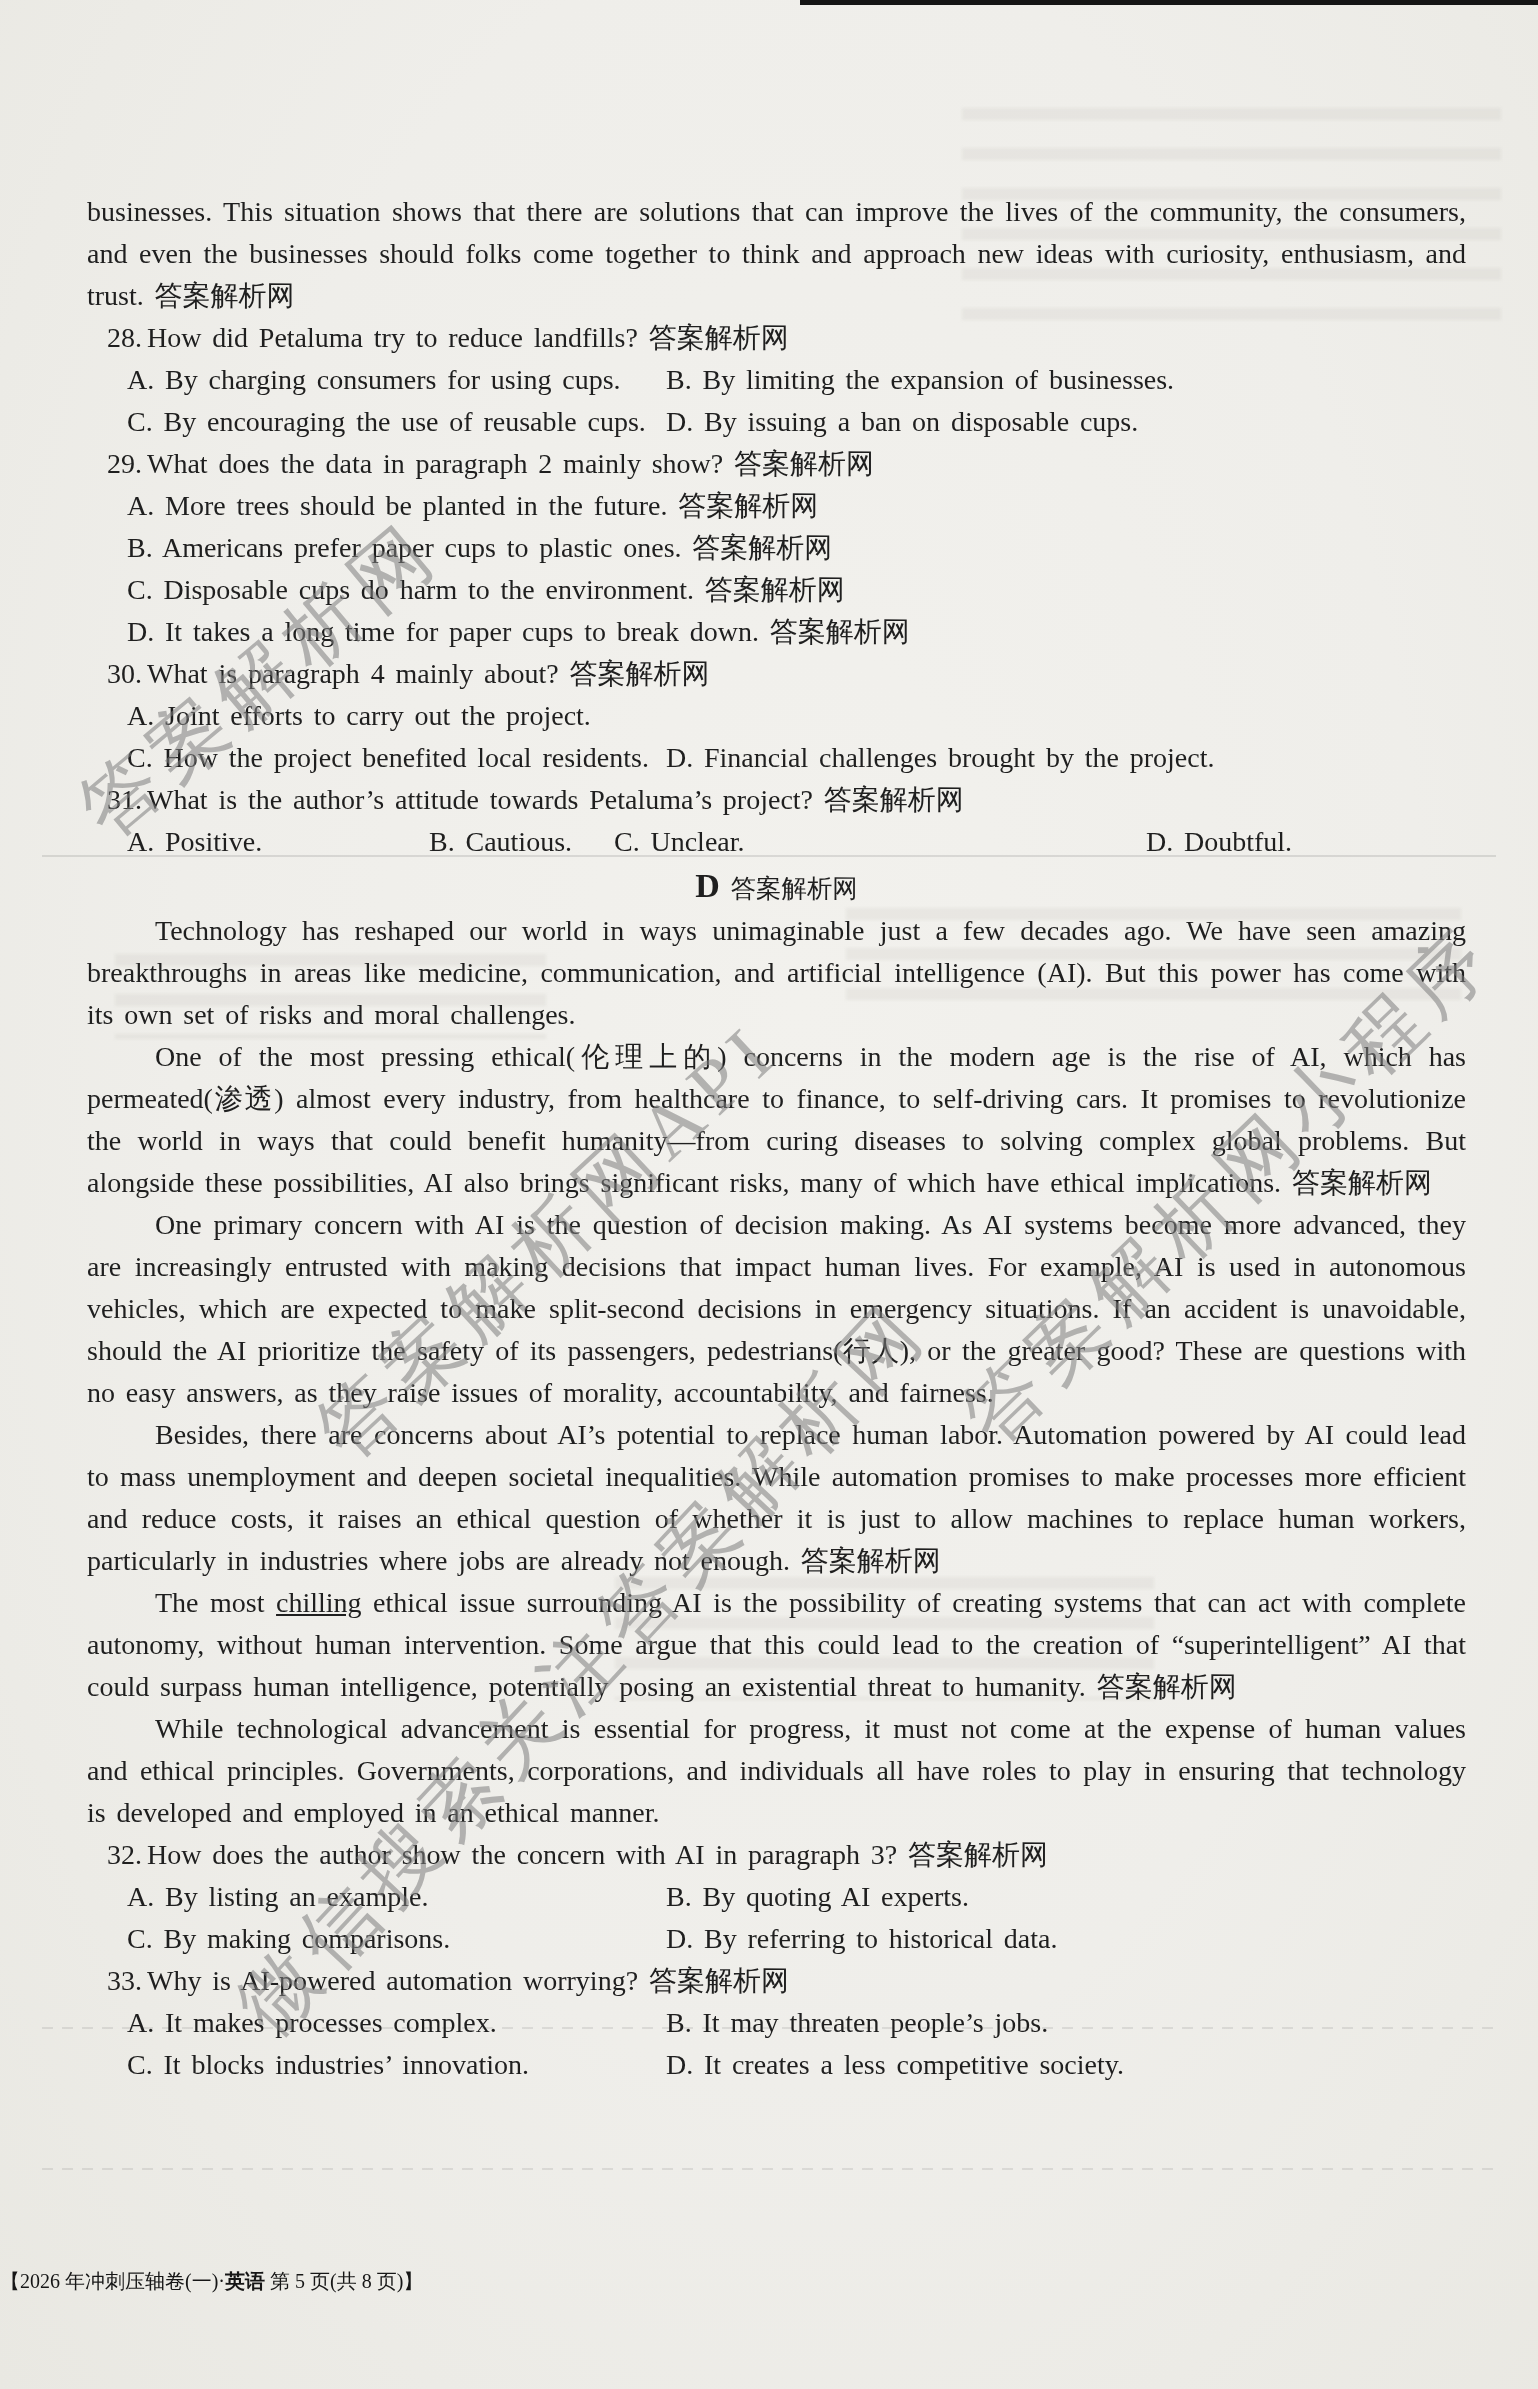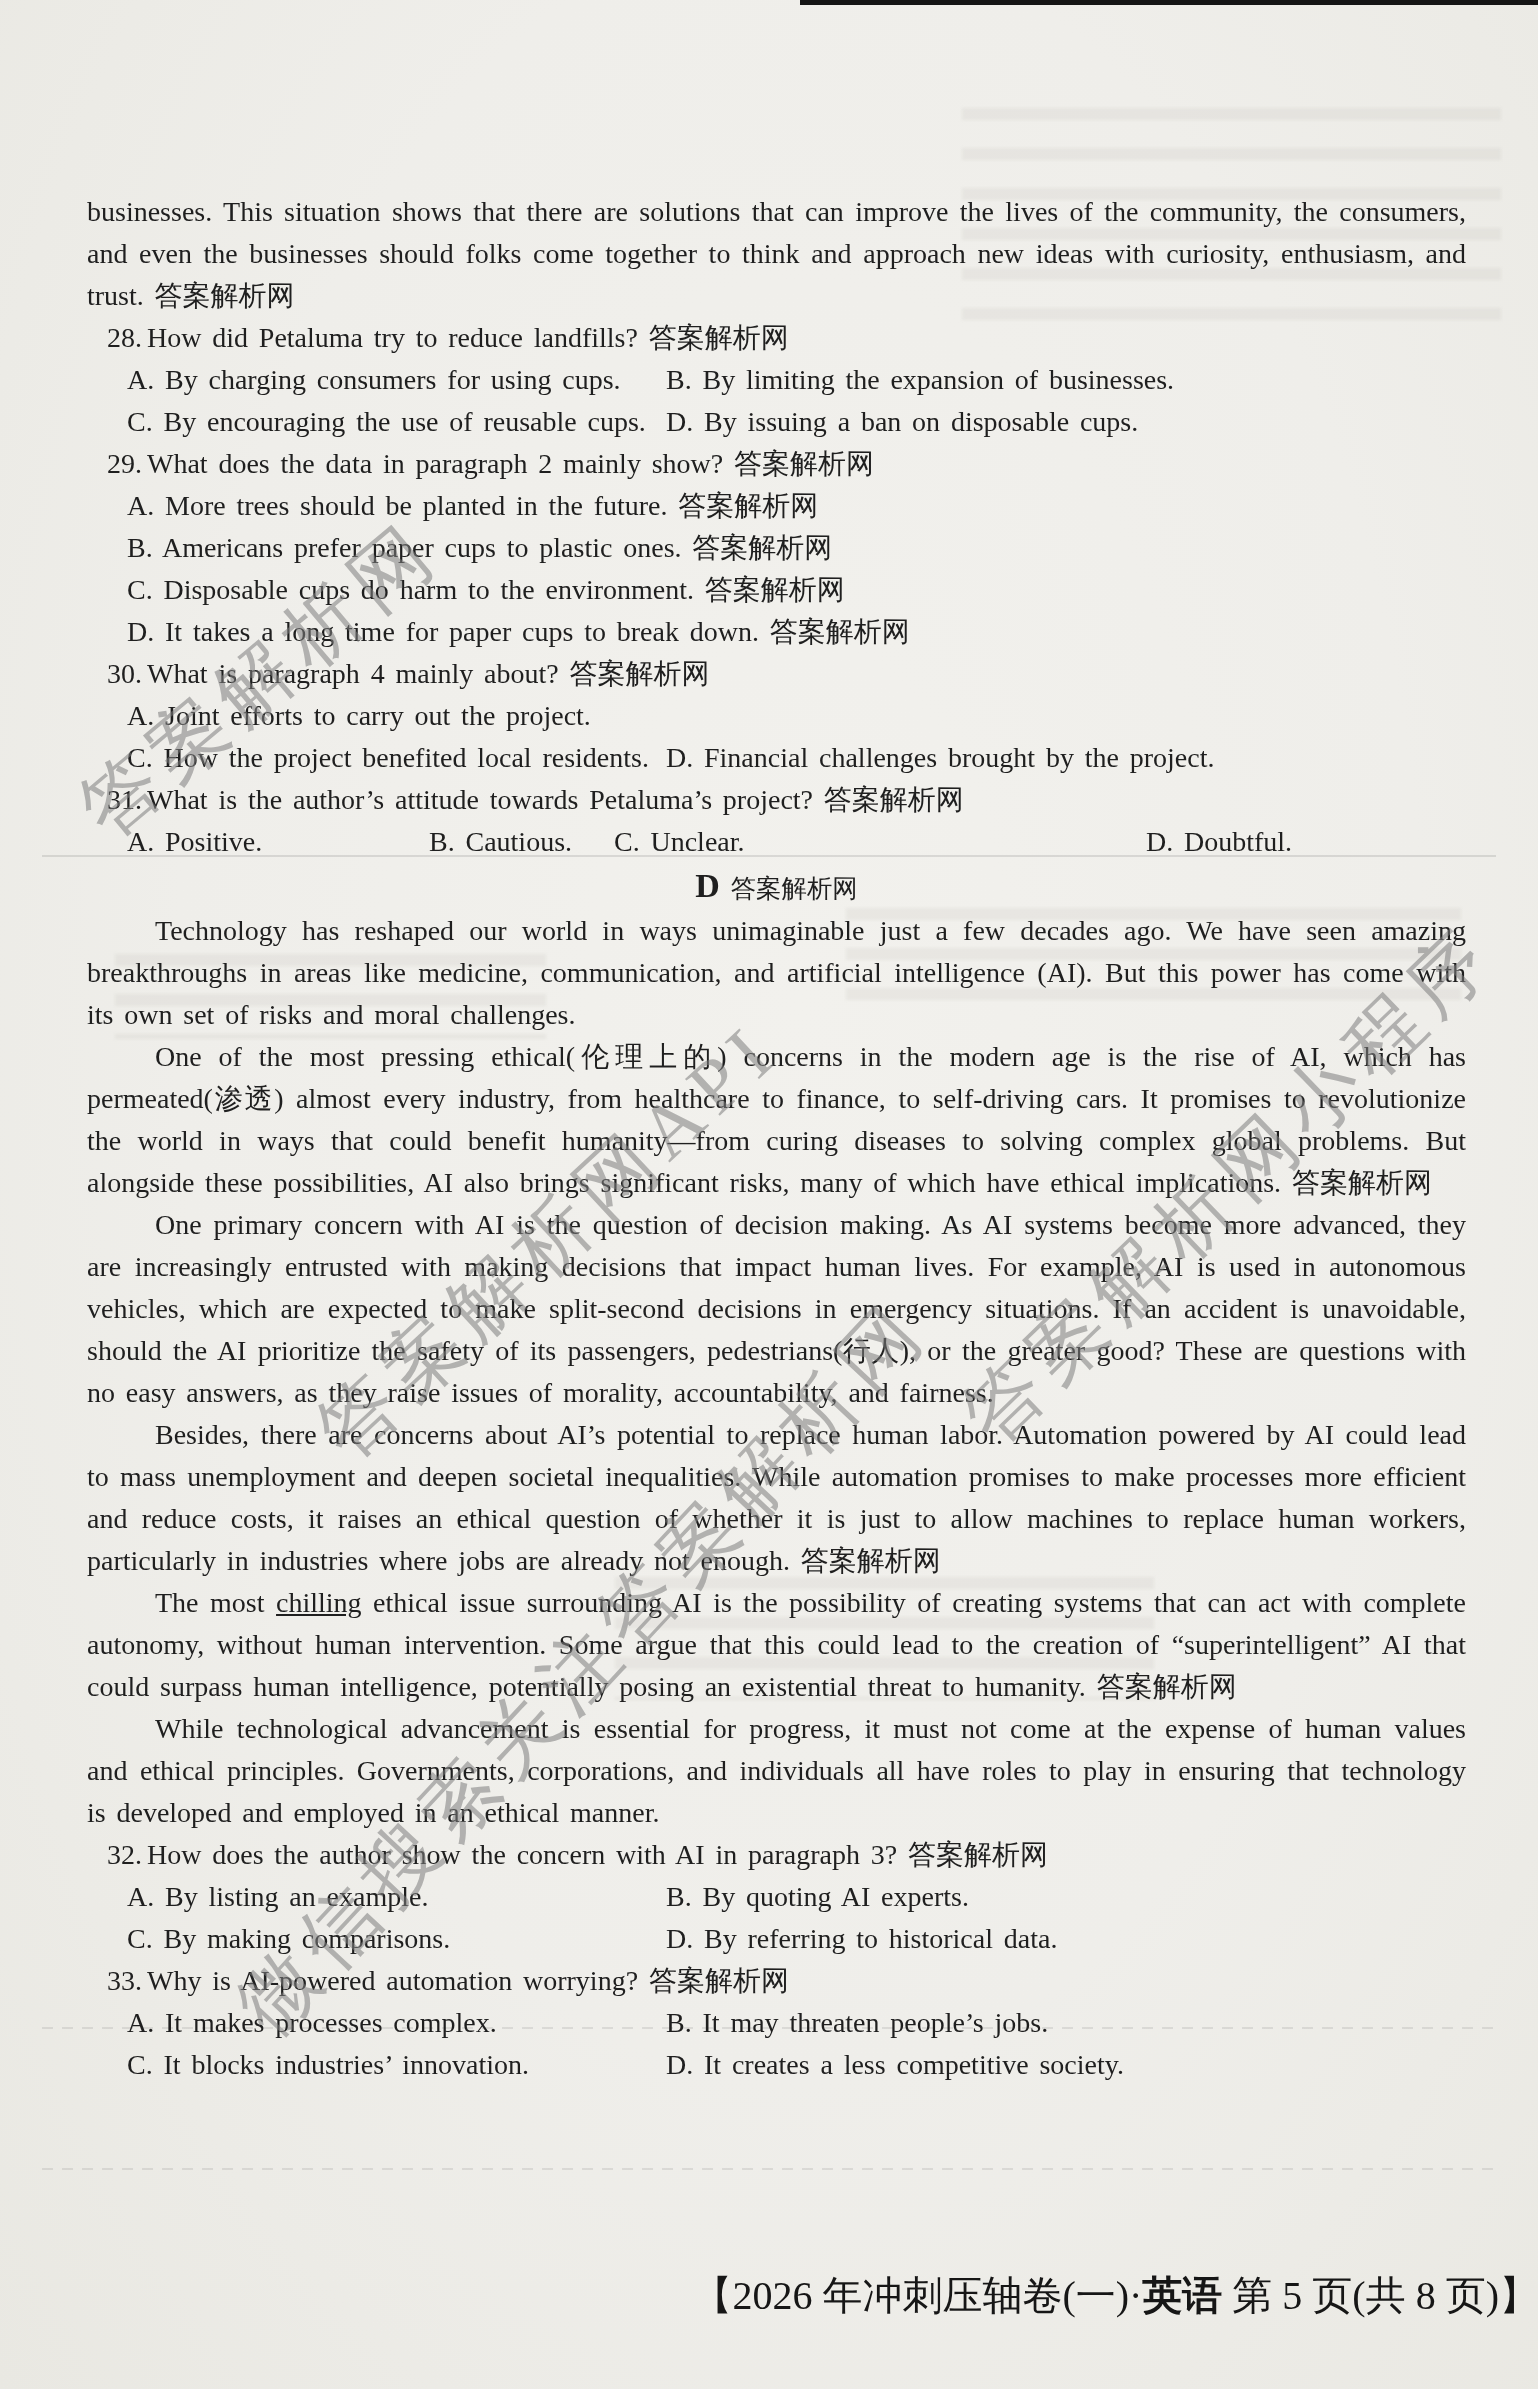--- a/index.html
+++ b/index.html
@@ -56,21 +56,21 @@
     display:grid;grid-template-columns:302px 185px 532px auto;
     padding-left:40px;white-space:nowrap;text-align:left;
   }
   .opt-full{padding-left:40px;white-space:nowrap;text-align:left;}
   .sec-header{text-align:center;margin:1.5px 0;}
   .sec-d{font-weight:bold;font-size:34px;}
   .sec-wm{font-size:25.4px;}
   .ul{text-decoration:underline;}
   .footer{
     position:absolute;top:2268px;left:0;width:100%;
-    text-align:right;font-size:40px;z-index:2;color:#161616;
+    text-align:left;font-size:20px;z-index:2;color:#161616;
   }
   .footer .subject{font-weight:bold;font-family:"Liberation Sans","DejaVu Sans",sans-serif;}
 </style>
 </head>
 <body>
 
 <div class="page">
 
   <div class="top-sliver"></div>
 

